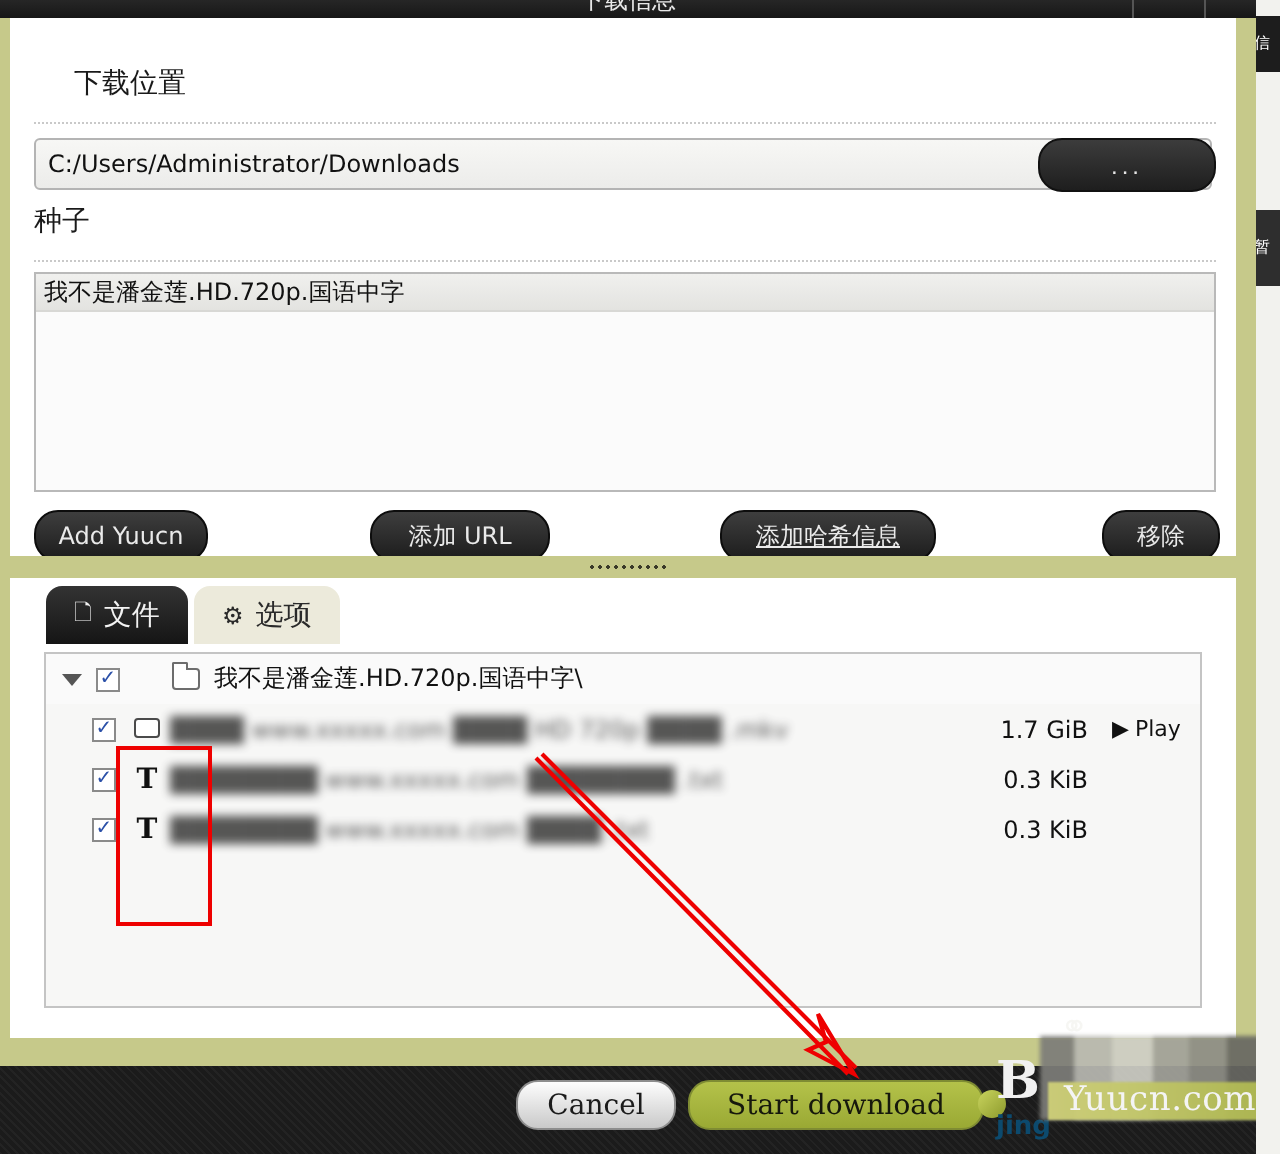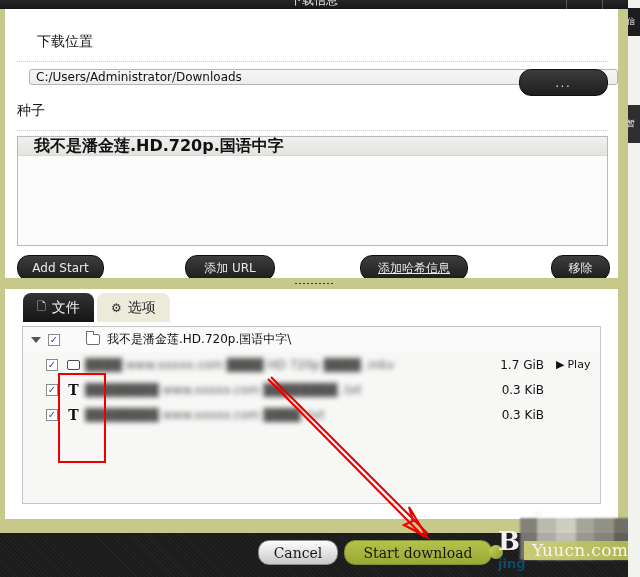--- a/index.html
+++ b/index.html
@@ -55,21 +55,21 @@
     font-size:14px;color:#1a1a1a;
     font-family:"DejaVu Sans","Liberation Sans",sans-serif;
   }
   #lbl-location{position:absolute;left:12px;top:24px;margin-left:20px;}
   #dotted-1{
     position:absolute;left:12px;top:52px;width:591px;height:0;
     border-top:1px dotted #c9c9c9;
   }
   #path-row{position:absolute;left:12px;top:60px;width:591px;height:25px;}
   #path-input{
-    position:absolute;left:12px;top:0;width:589px;height:16px;
+    position:absolute;left:0;top:0;width:589px;height:26px;
     box-sizing:border-box;border:1px solid #b4b4b4;border-radius:3px;
     background:linear-gradient(#f7f7f5,#ececea);
     font-size:12px;color:#111;padding:0 6px;line-height:21px;
     font-family:"DejaVu Sans","Liberation Sans",sans-serif;
     outline:none;
   }
   #browse-btn{
     position:absolute;right:0;top:0;width:87px;height:25px;
     border-radius:12px;border:1px solid #111;
     background:linear-gradient(#3c3c3c,#1e1e1e);
@@ -81,26 +81,25 @@
   #dotted-2{
     position:absolute;left:12px;top:121px;width:591px;height:0;
     border-top:1px dotted #c9c9c9;
   }
   #seed-box{
     position:absolute;left:12px;top:127px;width:591px;height:110px;
     box-sizing:border-box;border:1px solid #b9b9b9;
     background:#fbfbfb;overflow:hidden;
   }
   #seed-item{
-    height:18px;line-height:18px;padding:0 16px;
+    height:18px;line-height:18px;padding:0 4px;
     background:linear-gradient(#f0f0ee,#e3e3e0);
     border-bottom:1px solid #d8d8d5;
-    font-size:16px;color:#111;white-space:nowrap;
-    font-family:"DejaVu Sans","Liberation Sans",sans-serif;
-    font-weight:bold;
+    font-size:12px;color:#111;white-space:nowrap;
+    font-family:"DejaVu Sans","Liberation Sans",sans-serif;
   }
   .dark-pill{
     position:absolute;height:24px;border-radius:12px;
     border:1px solid #0d0d0d;
     background:linear-gradient(#3e3e3e,#1c1c1c);
     color:#eaeaea;font-size:12px;
     display:flex;align-items:center;justify-content:center;
     cursor:pointer;white-space:nowrap;
     font-family:"DejaVu Sans","Liberation Sans",sans-serif;
   }
@@ -303,21 +302,21 @@
       <div id="browse-btn">...</div>
     </div>
 
     <div id="lbl-seed" class="section-label">种子</div>
     <div id="dotted-2"></div>
 
     <div id="seed-box">
       <div id="seed-item">我不是潘金莲.HD.720p.国语中字</div>
     </div>
 
-    <div id="btn-addfile" class="dark-pill">Add Start</div>
+    <div id="btn-addfile" class="dark-pill">Add Yuucn</div>
     <div id="btn-addurl" class="dark-pill">添加 URL</div>
     <div id="btn-addhash" class="dark-pill">添加哈希信息</div>
     <div id="btn-remove" class="dark-pill">移除</div>
   </div>
 
   <div id="splitter">
     <div id="splitter-grip"></div>
   </div>
 
   <div id="lower-panel">

